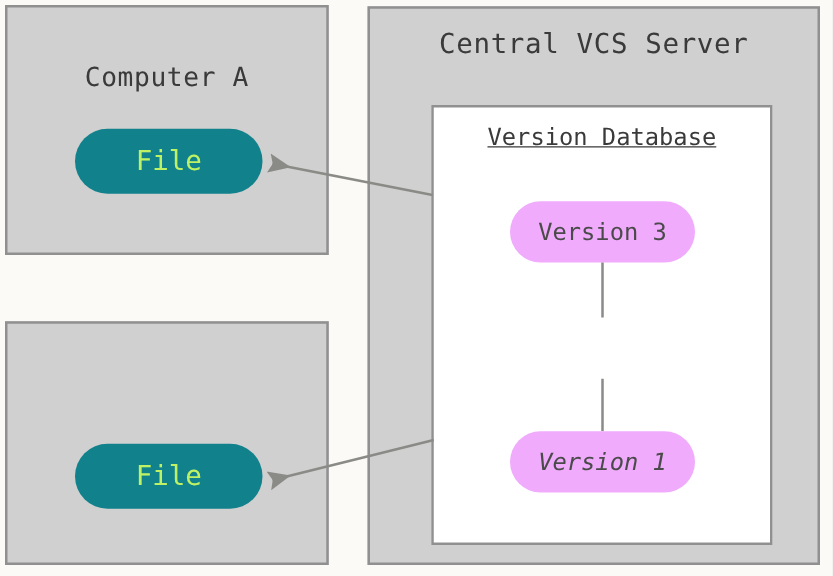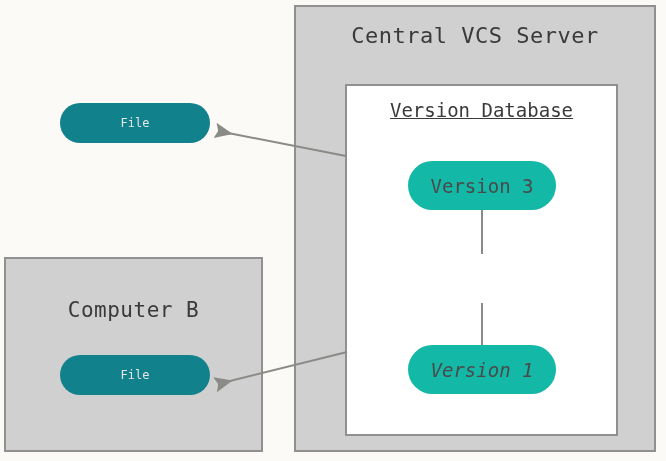--- a/index.html
+++ b/index.html
@@ -65,32 +65,32 @@
   .pill {
     position: absolute;
     display: flex;
     align-items: center;
     justify-content: center;
     box-sizing: border-box;
     white-space: nowrap;
   }
   .pill-file {
     background: #11818c;
-    color: #e5e5e5;
+    color: #bef264;
     border-radius: 26px;
-    font-size: 12px;
+    font-size: 22px;
     width: 150px;
-    height: 40px;
+    height: 52px;
     left: 60px;
   }
   #file-a { top: 103px; }
   #file-b { top: 355px; }
 
   .pill-version {
-    background: #14b8a6;
+    background: #f0abfc;
     color: #4a4a4a;
     border-radius: 25px;
     font-size: 19px;
     width: 148px;
     height: 49px;
     left: 408px;
   }
   #version-3 { top: 161px; }
   #version-2 { top: 254px; }
   #version-1 { top: 345px; font-style: italic; }
@@ -111,25 +111,27 @@
     width: 666px;
     height: 461px;
     pointer-events: none;
   }
 </style>
 </head>
 <body>
 
 <div id="diagram">
 
+  <div class="panel" id="panel-computer-a">
+    <div class="panel-title" id="title-computer-a" style="position:absolute;left:0;">Computer A</div>
+  </div>
   <div class="pill pill-file" id="file-a">File</div>
 
   <div class="panel" id="panel-computer-b">
   </div>
-  <div class="panel-title" id="title-computer-b" style="position:absolute;left:4px;width:259px;">Computer B</div>
   <div class="pill pill-file" id="file-b">File</div>
 
   <div class="panel" id="panel-server"></div>
   <div class="panel-title" id="title-server" style="position:absolute;left:294px;width:362px;">Central VCS Server</div>
 
   <div class="vdb-box"></div>
   <div id="title-vdb">Version Database</div>
 
   <div class="pill pill-version" id="version-3">Version 3</div>
   <div class="connector" id="connector-3-2"></div>

